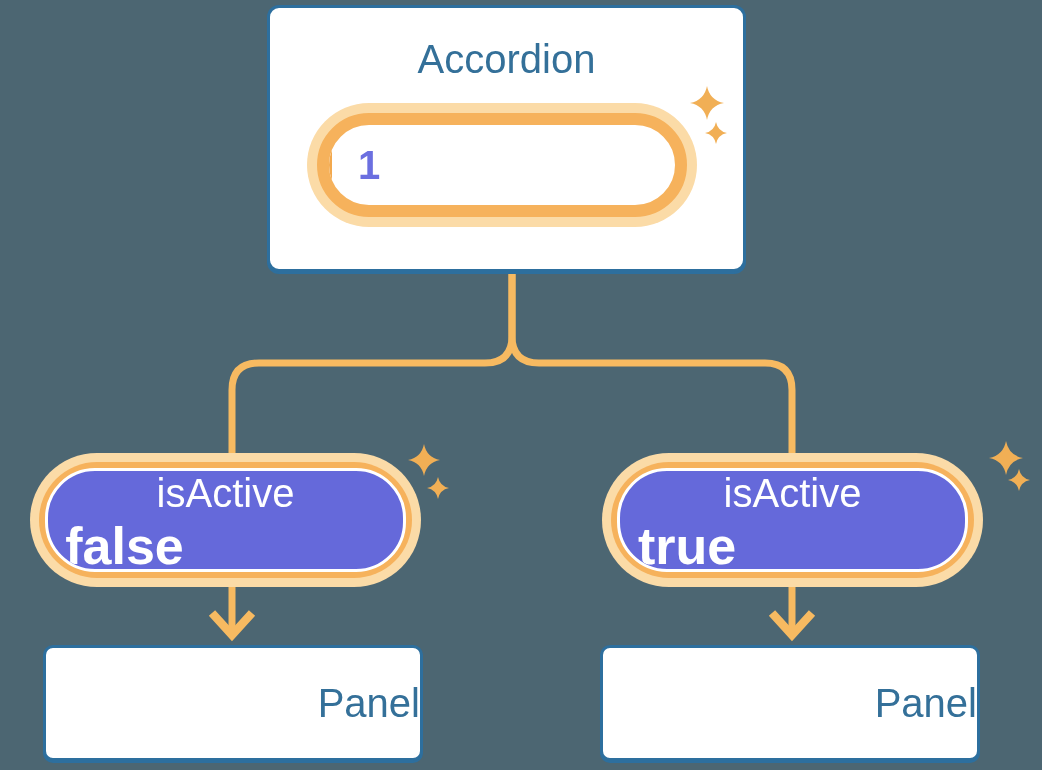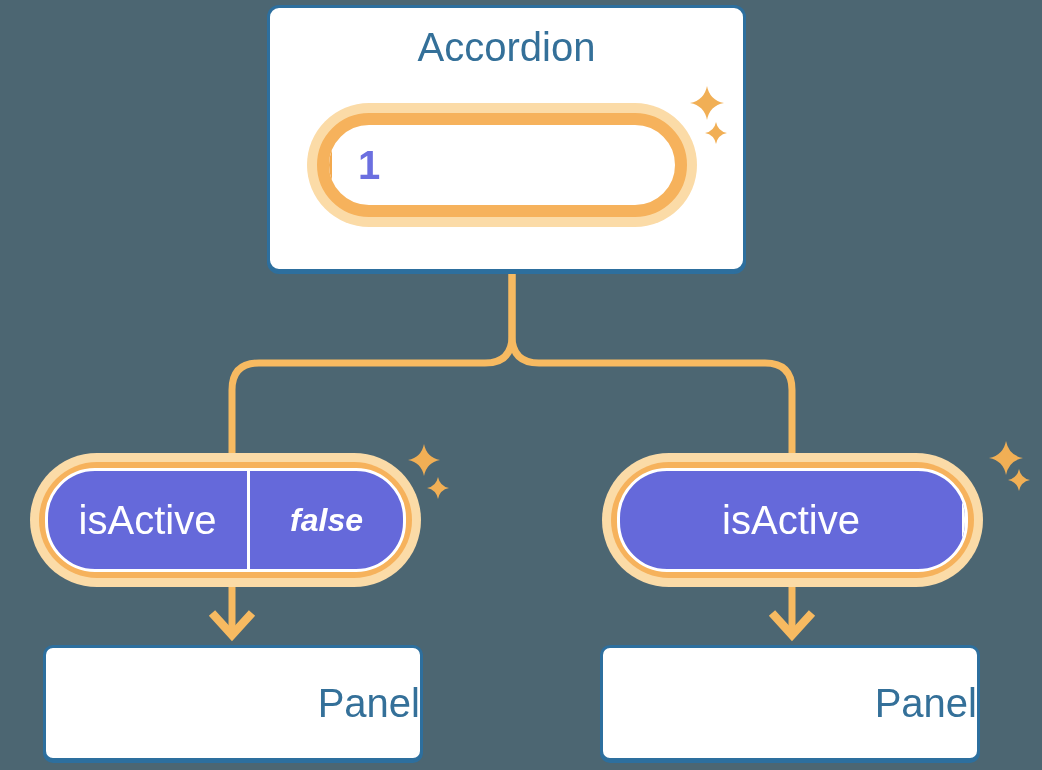--- a/index.html
+++ b/index.html
@@ -15,21 +15,21 @@
   .layer.sparkles{z-index:3;}
 
   
   .card{
     position:absolute;z-index:2;box-sizing:border-box;
     background:#ffffff;border:3px solid #2D6F9E;
     box-shadow:0 2px 0 #2D6F9E;
   }
   .root-card{left:267px;top:5px;width:479px;height:267px;border-radius:12px;}
   .card-title{
-    margin-top:16px;text-align:center;
+    margin-top:28px;text-align:center;
     font-size:40px;line-height:1.15;color:#347099;
   }
   .panel{
     width:380px;height:116px;top:645px;border-radius:10px;
     display:flex;align-items:center;justify-content:flex-end;
     font-size:40px;color:#347099;
   }
   .panel.left{left:43px;}
   .panel.right{left:600px;}
 
@@ -61,30 +61,30 @@
   }
   .prop-pill.left{left:30px;width:391px;}
   .prop-pill.right{left:602px;width:381px;}
   .prop-pill .ring{
     width:100%;height:100%;box-sizing:border-box;
     background:#F6B25C;border-radius:58px;padding:6px;
   }
   .prop-pill .body{
     width:100%;height:100%;box-sizing:border-box;
     background:#6569DA;border:3px solid #ffffff;border-radius:50px;
-    display:flex;overflow:hidden;
+    display:flex;overflow:hidden;flex-direction:column;
   }
   .prop-pill .pill-label{
     flex:1;display:flex;align-items:center;justify-content:center;
     font-size:40px;color:#ffffff;
   }
   .prop-pill .pill-divider{width:3px;background:#ffffff;}
   .prop-pill .pill-value{
     display:flex;align-items:center;justify-content:center;
-    font-size:32px;font-weight:bold;color:#ffffff;font-style:italic;
+    font-size:52px;font-weight:bold;color:#ffffff;
   }
   .prop-pill.left .pill-value{width:153px;}
   .prop-pill.right .pill-value{width:134px;}
 
   .connector-stroke{stroke:#F7BA61;stroke-width:7;fill:none;}
   .arrow-stroke{stroke:#F7BA61;stroke-width:8.5;fill:none;}
   .sparkle{fill:#F1AF55;}
 </style>
 </head>
 <body>
@@ -118,20 +118,21 @@
         <span class="pill-value">false</span>
       </div>
     </div>
   </div>
 
   <div class="prop-pill right">
     <div class="ring">
       <div class="body">
         <span class="pill-label">isActive</span>
         <span class="pill-divider"></span>
+        <span class="pill-value">true</span>
       </div>
     </div>
   </div>
 
   <div class="card panel left">
     <span>Panel</span>
   </div>
   <div class="card panel right">
     <span>Panel</span>
   </div>

